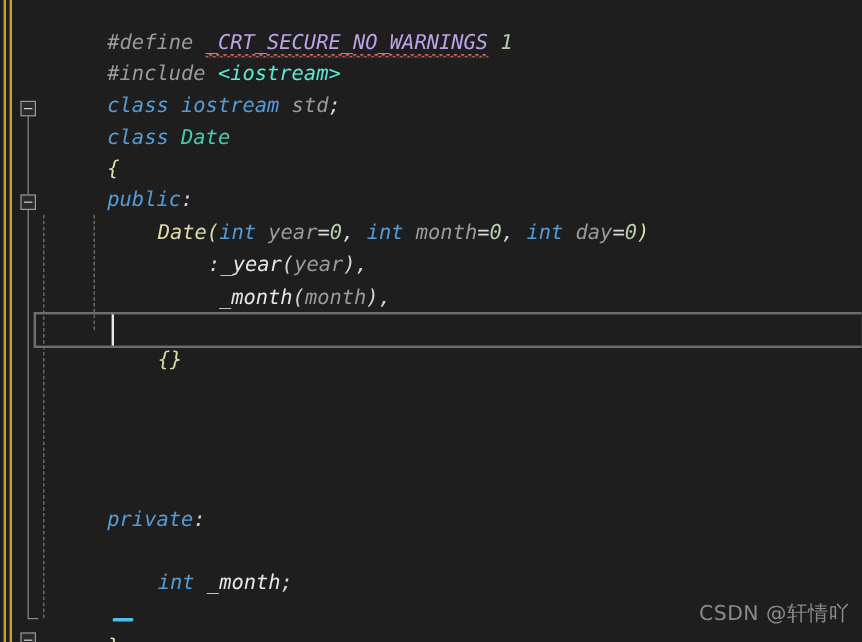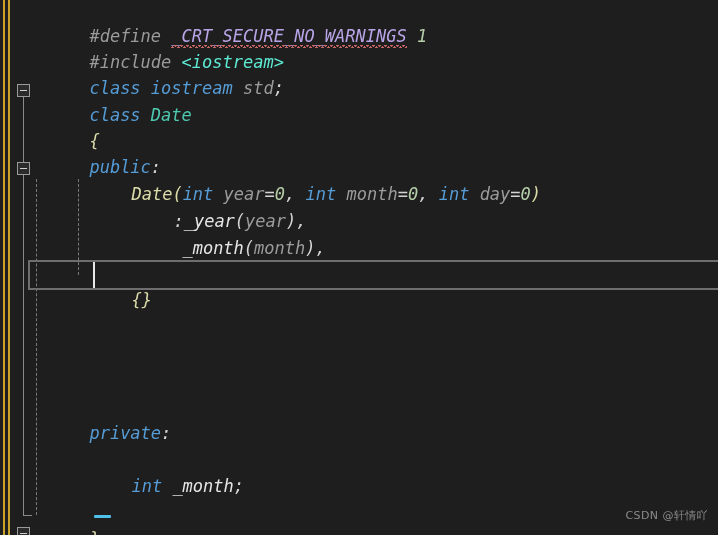--- a/index.html
+++ b/index.html
@@ -153,21 +153,21 @@
     background: #4fc1e9;
     border-radius: 1px;
   }
 
   
   .watermark {
     position: absolute;
     right: 10px;
     bottom: 12px;
     color: #8b8b8b;
-    font-size: 11px;
+    font-size: 17px;
     font-family: "DejaVu Sans", "Liberation Sans", sans-serif;
     letter-spacing: .4px;
     user-select: none;
   }
 </style>
 </head>
 <body>
 
 <div id="editor">
 

